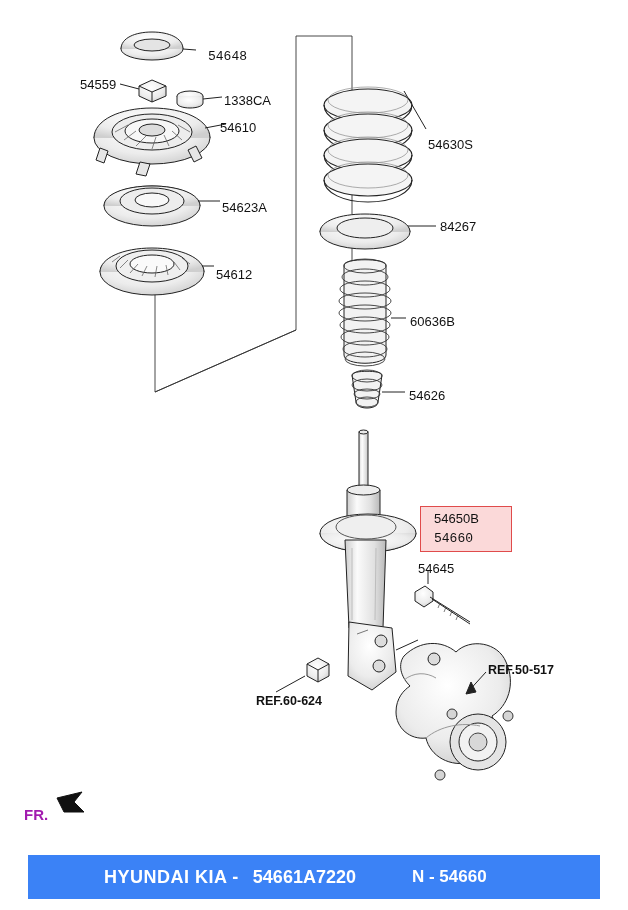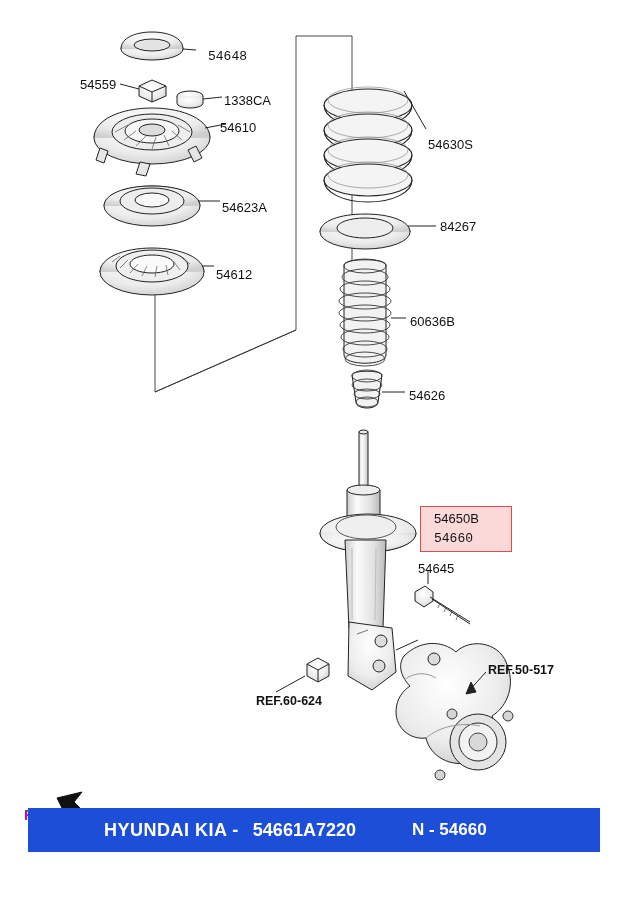--- a/index.html
+++ b/index.html
@@ -47,24 +47,24 @@
   .lbl-hl {
     position: absolute;
     font-size: 13px;
     color: #111111;
     white-space: nowrap;
     text-align: center;
   }
   #footer-bar {
     position: absolute;
     left: 28px;
-    top: 808px;
+    top: 855px;
     width: 572px;
     height: 44px;
-    background: #1d4ed8;
+    background: #3b82f6;
     color: #ffffff;
     display: flex;
     align-items: center;
     box-sizing: border-box;
     padding: 0 14px;
   }
   #footer-bar .brand {
     font-size: 18px;
     font-weight: bold;
     letter-spacing: 0.5px;

